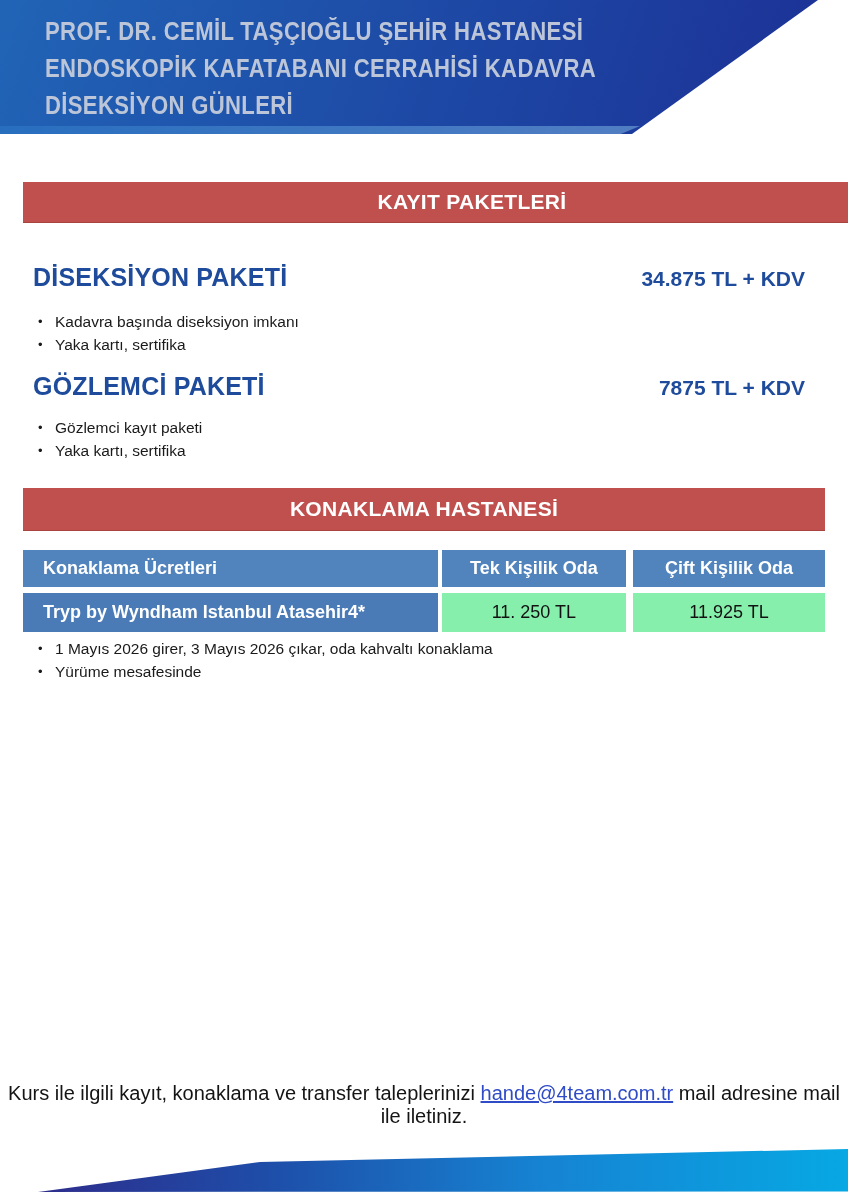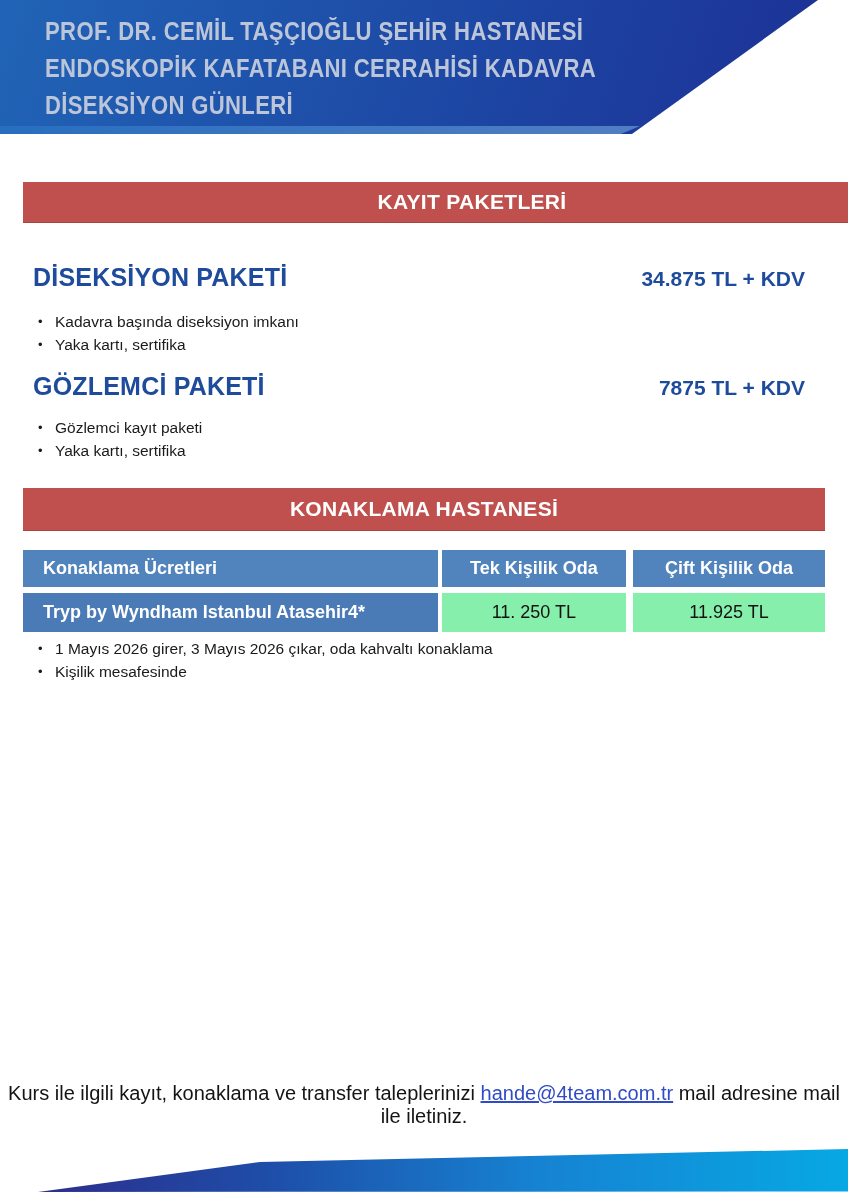--- a/index.html
+++ b/index.html
@@ -146,21 +146,21 @@
     </div>
   </div>
 
   <div class="bullets b3">
     <div class="li">
       <span class="dot">•</span>
       <span>1 Mayıs 2026 girer, 3 Mayıs 2026 çıkar, oda kahvaltı konaklama</span>
     </div>
     <div class="li">
       <span class="dot">•</span>
-      <span>Kişilik mesafesinde</span>
+      <span>Yürüme mesafesinde</span>
     </div>
   </div>
 
   <div class="note">
     <span>Kurs ile ilgili kayıt, konaklama ve transfer taleplerinizi </span><a href="#">hande@4team.com.tr</a><span> mail adresine mail ile iletiniz.</span>
   </div>
 
   <svg class="footer-svg" viewBox="0 0 848 60" aria-hidden="true">
     <defs>
       <linearGradient id="footGrad" x1="0" y1="0" x2="1" y2="0">

